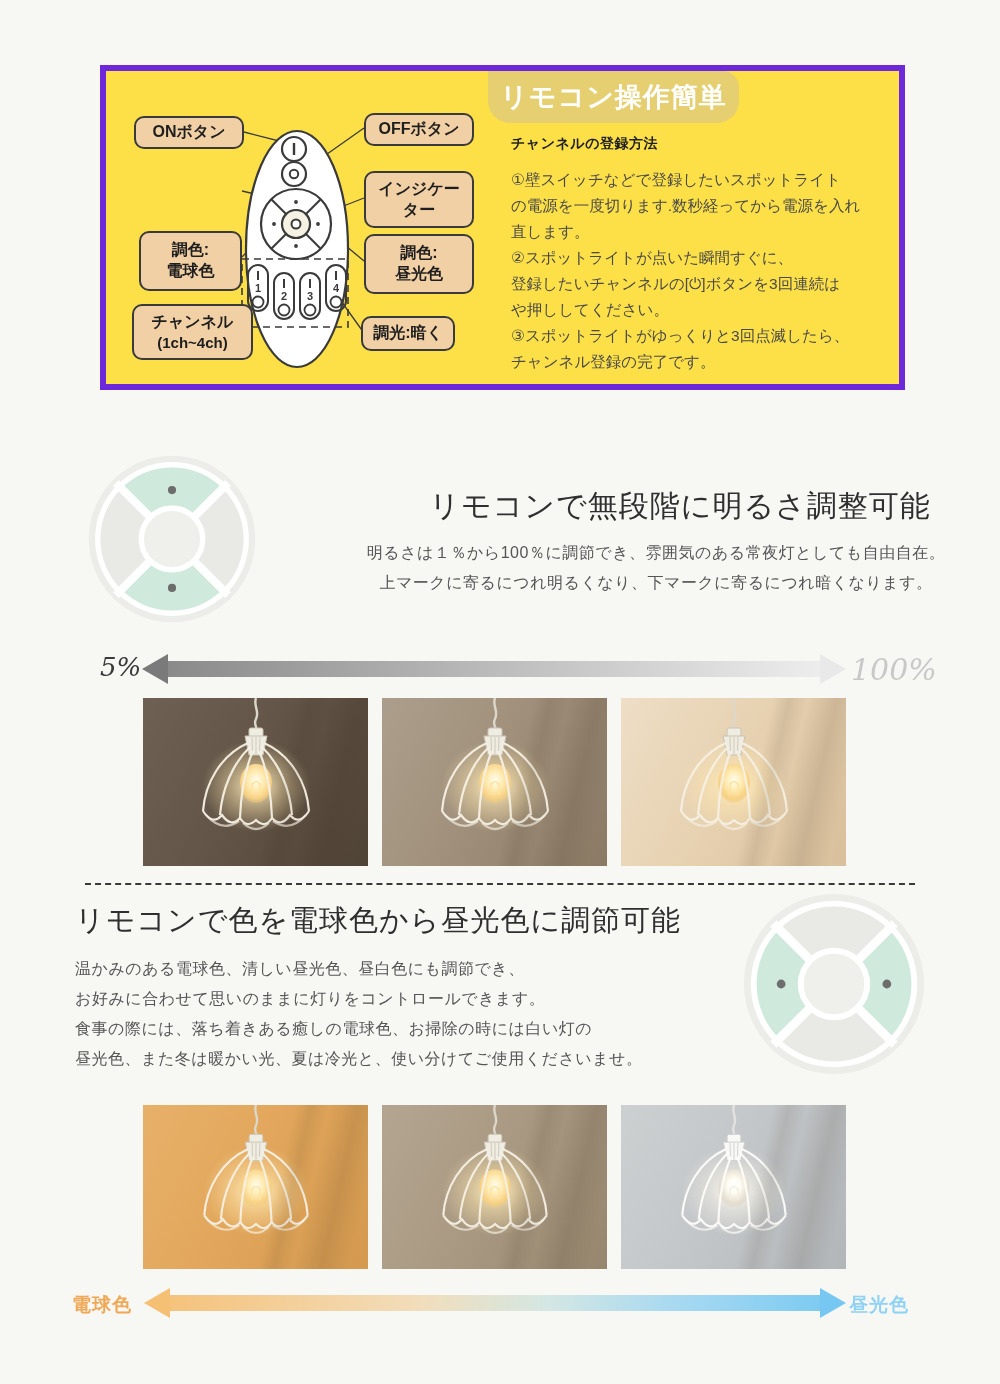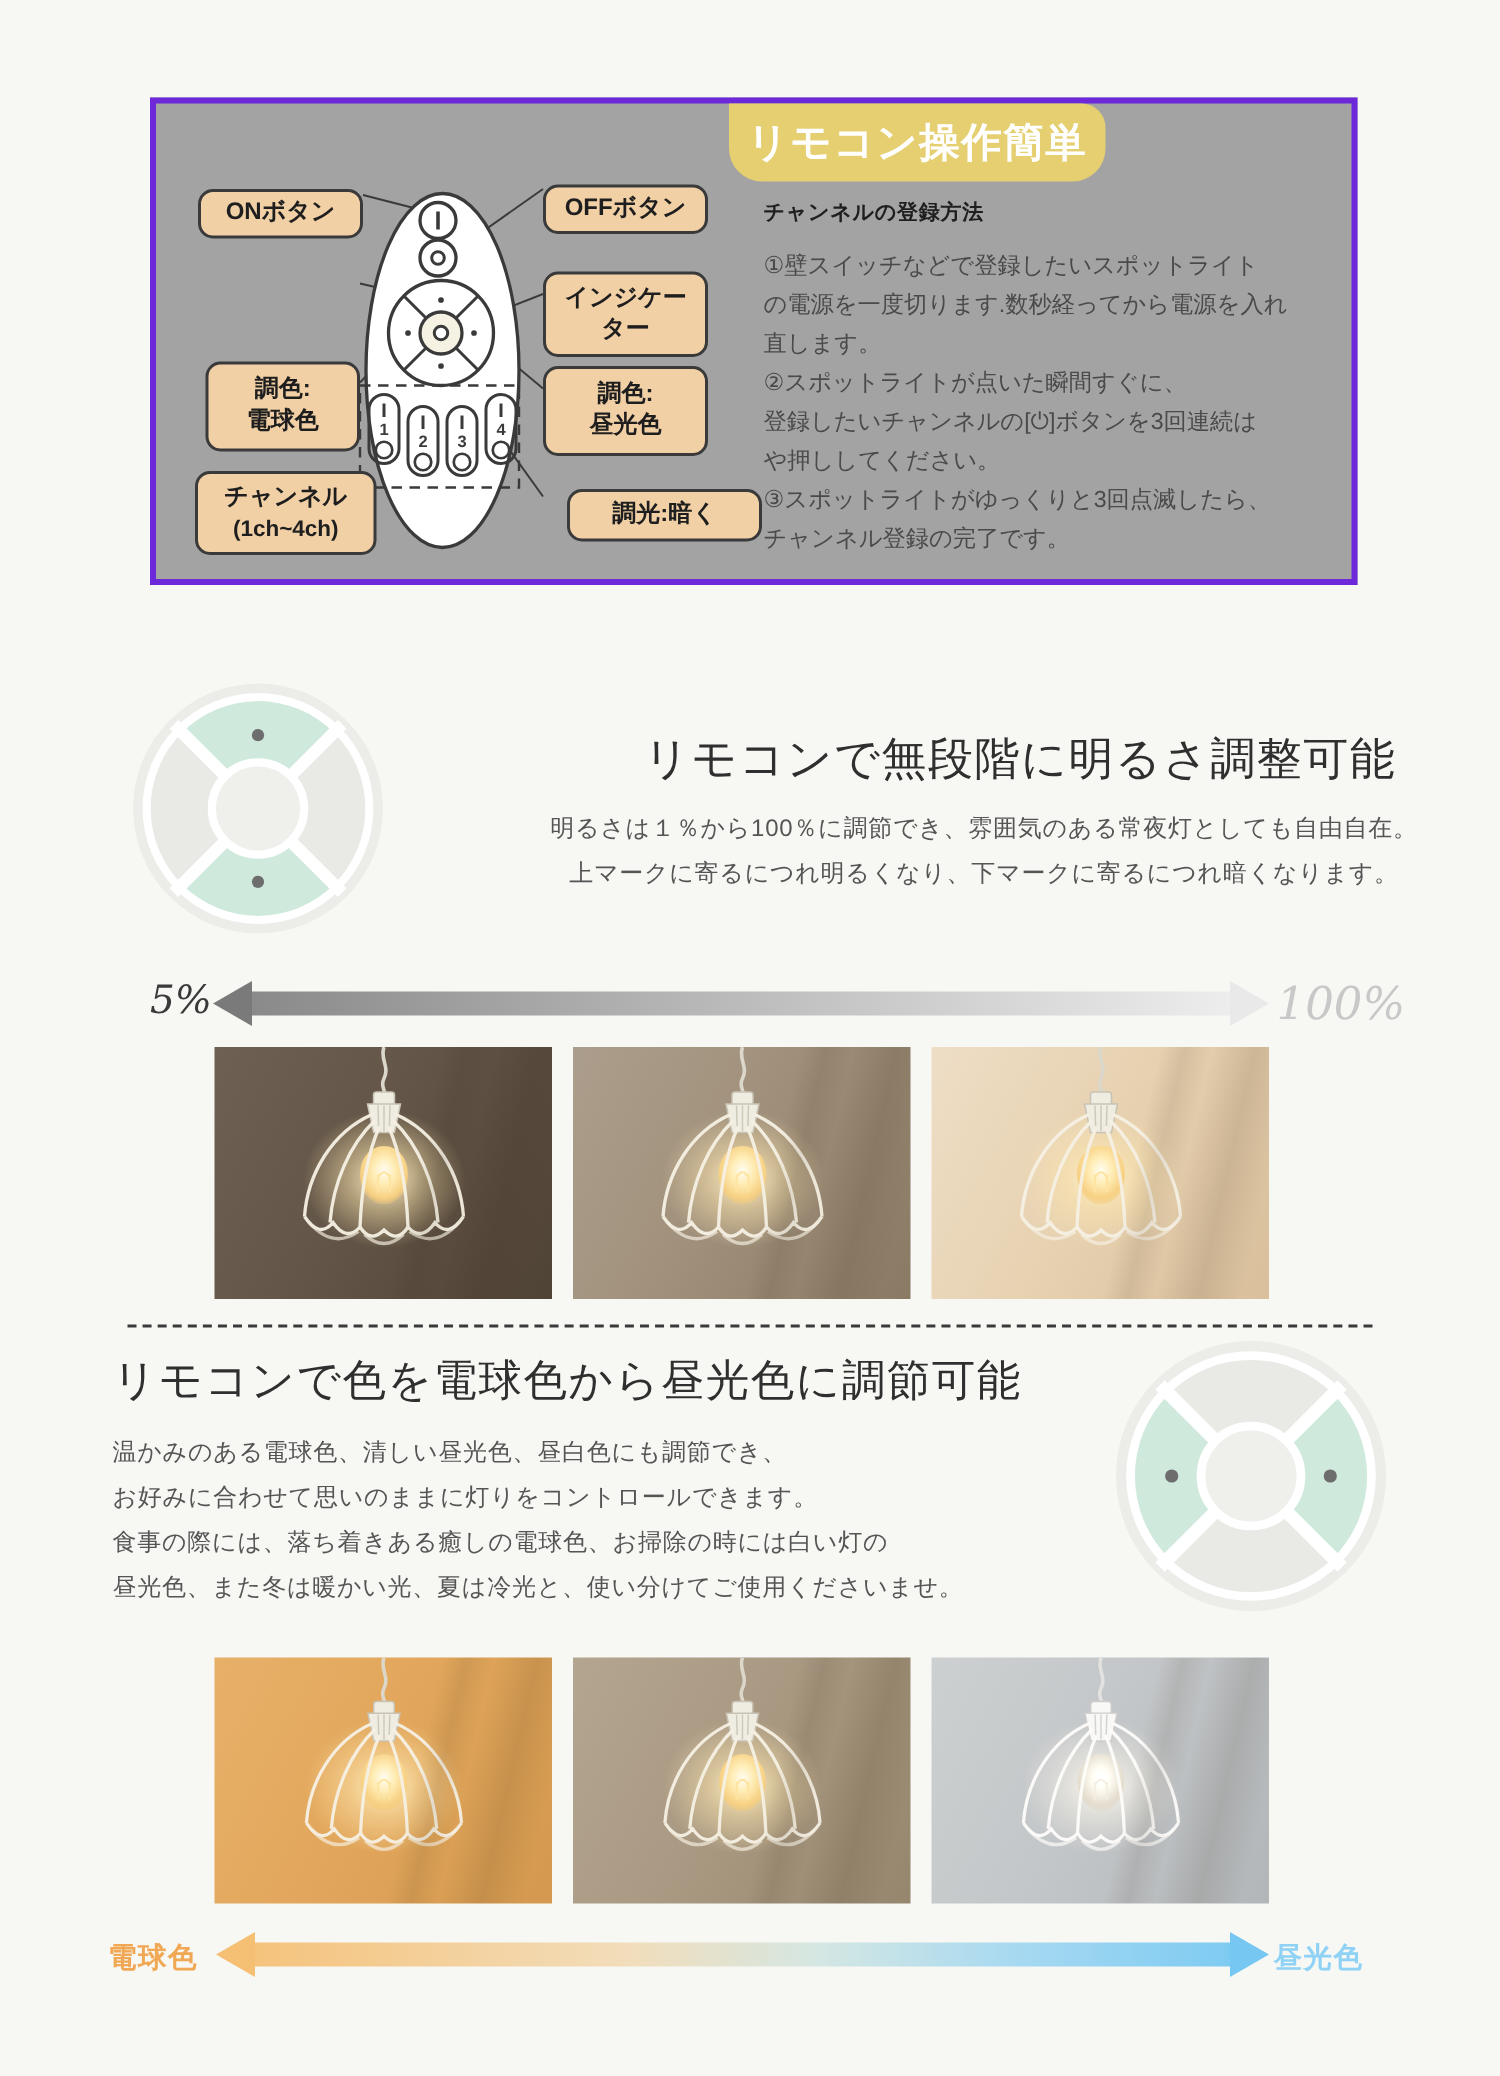--- a/index.html
+++ b/index.html
@@ -7,42 +7,41 @@
     width:1000px;height:1384px;position:relative;overflow:hidden;
     background:#f7f7f4;
     font-family:"Liberation Sans","DejaVu Sans",sans-serif;
     -webkit-font-smoothing:antialiased;
   }
   .abs{position:absolute;}
 
   
   .info-box{
     left:100px;top:65px;width:805px;height:325px;
-    background:#a3a3a3;border:4px solid #6d28d9;box-sizing:border-box;
+    background:#fde047;border:6px solid #6d28d9;box-sizing:border-box;
   }
   .ribbon{
     position:absolute;left:382px;top:0;width:251px;height:52px;
     background:#e5cf70;border-radius:0 16px 22px 22px;
     display:flex;align-items:center;justify-content:center;
     color:#ffffff;font-size:27px;font-weight:bold;letter-spacing:1px;
   }
   .register-title{
     position:absolute;left:405px;top:64px;
     font-size:14px;font-weight:bold;color:#1f1f1f;letter-spacing:.5px;
   }
   .steps{
     position:absolute;left:405px;top:96px;width:392px;
     font-size:15.5px;line-height:26px;color:#4a4a4a;
   }
   .pill{
     position:absolute;background:#f2d0a6;border:2px solid #3a3a3a;border-radius:10px;
     display:flex;flex-direction:column;align-items:center;justify-content:center;
     font-weight:bold;color:#1e1e1e;font-size:16px;line-height:1.3;box-sizing:border-box;
     text-align:center;
-    margin-top:12px;
   }
   .pill .sub{font-size:15px;}
   .remote-svg{position:absolute;left:0;top:0;width:380px;height:325px;}
 
   
   .h1{
     color:#2f2f2f;font-weight:500;letter-spacing:1px;
   }
   .body-txt{color:#555555;font-size:16px;line-height:30px;letter-spacing:.5px;}
 
@@ -193,21 +192,21 @@
     <span>OFFボタン</span>
   </div>
   <div class="pill" style="left:258px;top:100px;width:110px;height:57px;text-align:right;">
     <span>インジケー</span>
     <span>ター</span>
   </div>
   <div class="pill" style="left:258px;top:163px;width:110px;height:60px;">
     <span>調色:</span>
     <span>昼光色</span>
   </div>
-  <div class="pill" style="left:274px;top:245px;width:130px;height:35px;">
+  <div class="pill" style="left:255px;top:245px;width:94px;height:35px;">
     <span>調光:暗く</span>
   </div>
 </div>
 
 <svg class="abs dial" style="left:86px;top:453px;" width="172" height="172" viewBox="-95 -95 190 190">
   <circle r="92" fill="#ecece9"></circle>
   <circle r="85" fill="#ffffff"></circle>
   <path d="M-55.9,-55.9 A79,79 0 0 1 55.9,-55.9 L23.3,-23.3 A33,33 0 0 0 -23.3,-23.3 Z" fill="#cfeadc"></path>
   <path d="M55.9,-55.9 A79,79 0 0 1 55.9,55.9 L23.3,23.3 A33,33 0 0 0 23.3,-23.3 Z" fill="#e9e9e6"></path>
   <path d="M55.9,55.9 A79,79 0 0 1 -55.9,55.9 L-23.3,23.3 A33,33 0 0 0 23.3,23.3 Z" fill="#cfeadc"></path>

